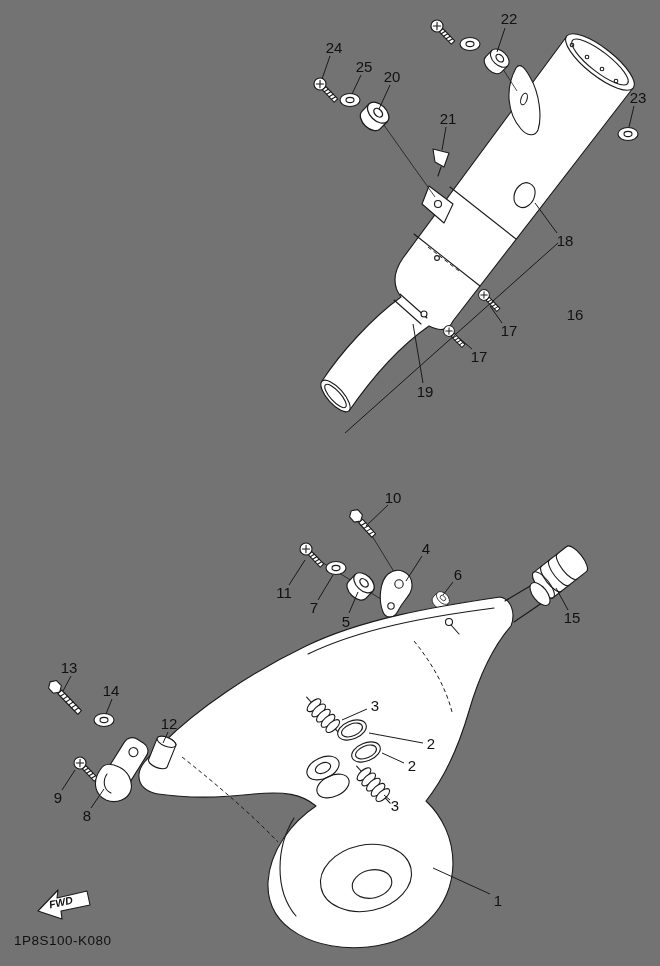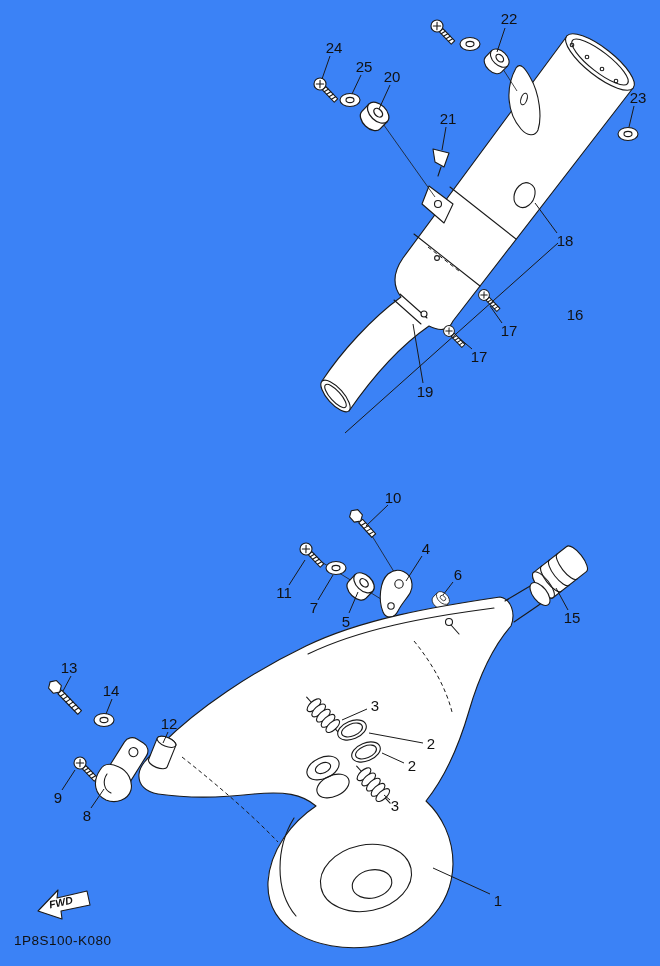--- a/index.html
+++ b/index.html
@@ -1,16 +1,16 @@
 <!DOCTYPE html>
 <html><head>
 <meta charset="utf-8">
 <style>
   html,body{margin:0;padding:0;background:#ffffff;}
-  .canvas{position:relative;width:660px;height:966px;background:#3b82f6;font-family:"Liberation Sans",sans-serif;overflow:hidden;}
+  .canvas{position:relative;width:660px;height:966px;background:#737373;font-family:"Liberation Sans",sans-serif;overflow:hidden;}
   svg{display:block;}
   .ln{stroke:#1a1a1a;stroke-width:1.1;fill:none;stroke-linecap:round;}
   .fw{stroke:#1a1a1a;stroke-width:1.1;fill:#ffffff;stroke-linejoin:round;}
   .thin{stroke:#1a1a1a;stroke-width:.8;fill:none;}
   .dash{stroke:#1a1a1a;stroke-width:1;fill:none;stroke-dasharray:4 3;}
   .leader{stroke:#1a1a1a;stroke-width:1;fill:none;}
   .callout{font:15px "Liberation Sans",sans-serif;fill:#111;}
   .code{font:13.5px "Liberation Sans",sans-serif;fill:#111;letter-spacing:.5px;}
   .fwd{font:italic 700 10.5px "Liberation Sans",sans-serif;fill:#111;}
 </style>

